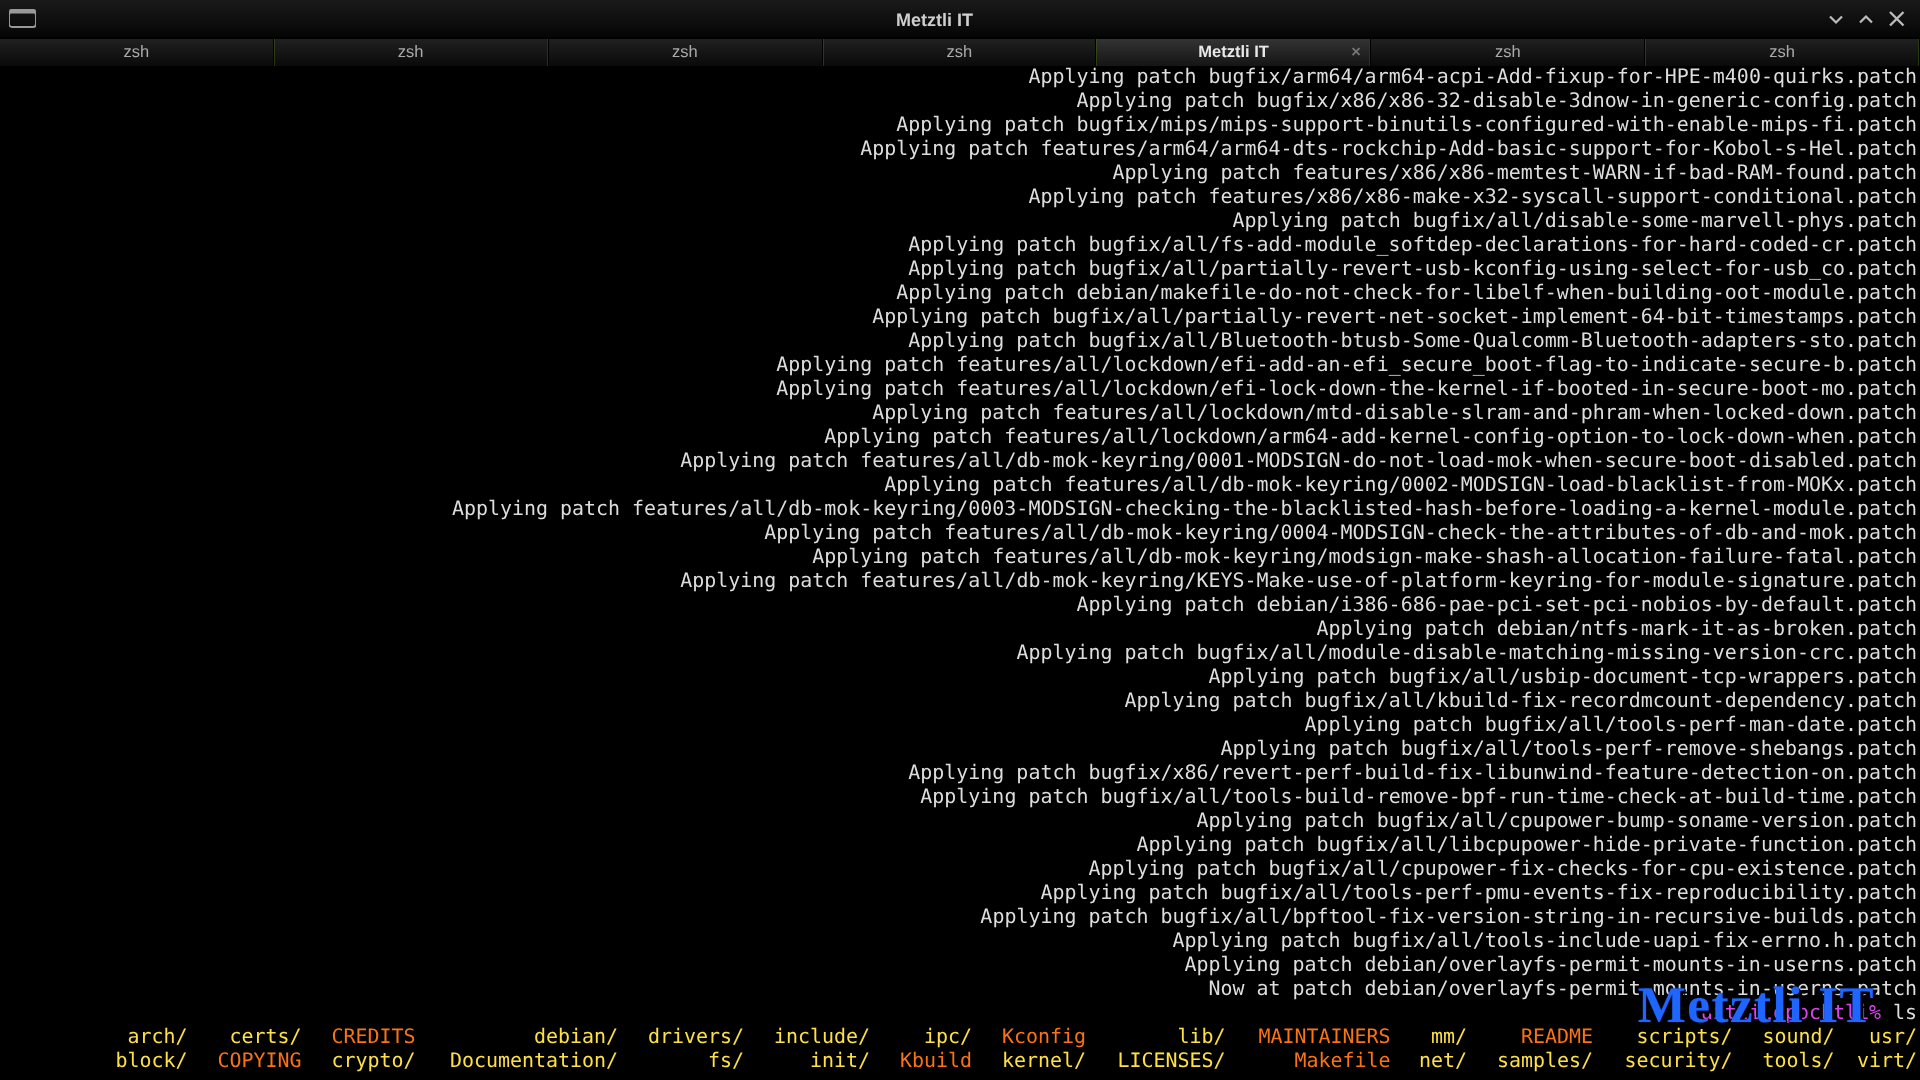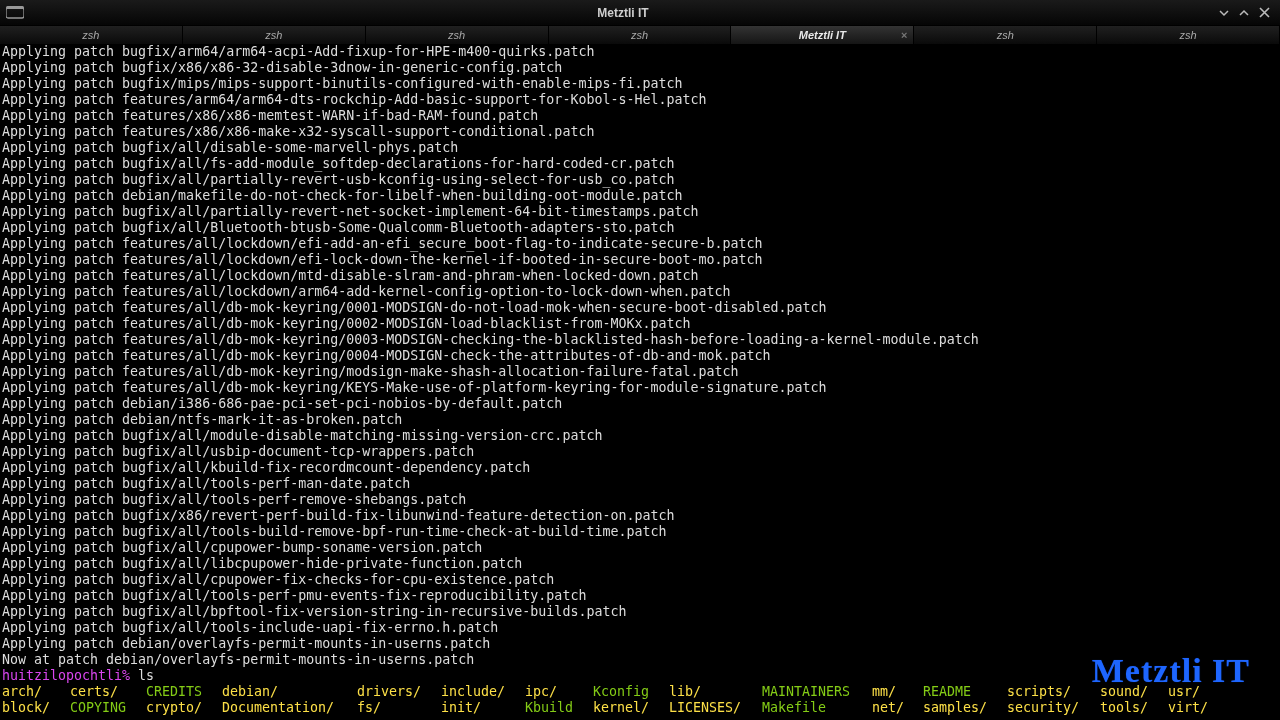--- a/index.html
+++ b/index.html
@@ -2,30 +2,30 @@
 <html><head>
 <meta charset="utf-8">
 <style>
   * { margin:0; padding:0; box-sizing:border-box; }
   html,body { width:1280px; height:720px; background:#000; font-family:"DejaVu Sans Mono","Liberation Mono",monospace; font-size:13.3px; color:#ddd; overflow:hidden; }
   .titlebar { height:26px; background:linear-gradient(#1a1a1a,#050505); display:flex; align-items:center; padding:0 6px; border-bottom:1px solid #000; }
   .titlebar .app-icon { width:18px; height:14px; margin-right:8px; }
   .titlebar .title { flex:1; text-align:center; color:#cfcfcf; font-family:sans-serif; font-size:12px; font-weight:bold; }
   .winbtn { width:20px; height:18px; display:flex; align-items:center; justify-content:center; color:#bbb; cursor:pointer; }
   .winbtn svg { display:block; }
-  .tabbar { height:18px; background:#84cc16; display:flex;font-style:italic; }
+  .tabbar { height:18px; background:#84cc16; display:flex; }
   .tab { flex:1; display:flex; align-items:center; justify-content:center; font-family:sans-serif; font-size:11px; color:#aaa; background:linear-gradient(#202020,#0a0a0a); border-right:1px solid #000; position:relative; cursor:pointer; }
   .tab.active { background:linear-gradient(#333,#151515); color:#e8e8e8; font-weight:bold; }
   .tab .close { position:absolute; right:6px; color:#777; }
-  .term { position:absolute; left:0; top:44px; right:0; bottom:0; background:#000; padding:0 2px; line-height:16px; white-space:pre; }
+  .term { position:absolute; left:0; top:44px; right:0; bottom:0; background:#000; padding:0 2px; line-height:16px; white-space:pre;text-align:right; }
   .term .line { height:16px; }
   .prompt-user { color:#d946ef; }
   .ls-row { height:16px; }
   .dir { color:#fde047; font-weight:normal; }
-  .file { color:#84cc16; }
+  .file { color:#f97316; }
   .seg { display:inline-block; }
   .watermark { position:absolute; right:30px; bottom:30px; font-family:"Comic Sans MS","Segoe Script",cursive; font-size:34px; font-weight:bold; color:#1e66ff; text-shadow:0 0 1px #0a2a7a,1px 1px 0 #000,2px 2px 0 #000; letter-spacing:1px; pointer-events:none; }
   .bg-figure { position:absolute; right:20px; top:48px; width:290px; height:660px; pointer-events:none; opacity:.55; }
 </style>
 </head>
 <body>
 
 <div class="titlebar">
   <span class="app-icon">
     <svg viewBox="0 0 18 14" width="18" height="14">

